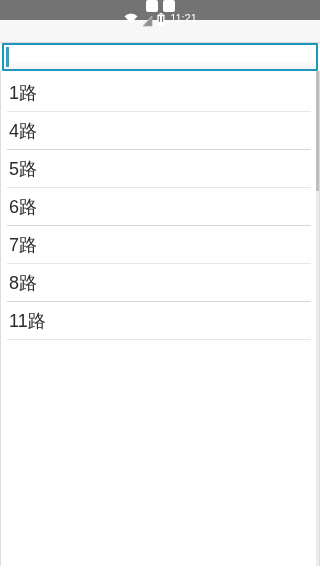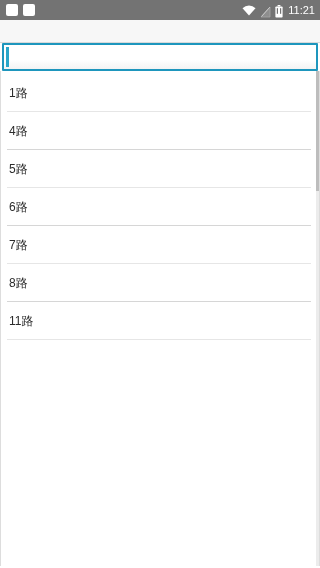--- a/index.html
+++ b/index.html
@@ -24,20 +24,21 @@
 
   
   #status-bar {
     position: relative;
     height: 20px;
     background: #737373;
     display: flex;
     align-items: center;
     padding: 0 5px 0 6px;
     box-sizing: border-box;
+    flex-direction: column;
   }
   .notif-group {
     display: flex;
     align-items: center;
     gap: 5px;
   }
   .notif-box {
     width: 12px;
     height: 12px;
     background: #ffffff;
@@ -146,21 +147,21 @@
   .list-item .divider {
     position: absolute;
     left: 6px;
     right: 8px;
     bottom: 0;
     height: 1px;
     background: #d6d6d6;
   }
   .list-item.thin .divider { background: #e6e6e6; }
   .item-label {
-    font-size: 12px;
+    font-size: 18px;
     line-height: 18px;
     color: #2b2b2b;
     font-family: "Liberation Sans", "DejaVu Sans", sans-serif;
   }
 
   
   #scroll-track {
     position: absolute;
     top: 0;
     right: 0;

